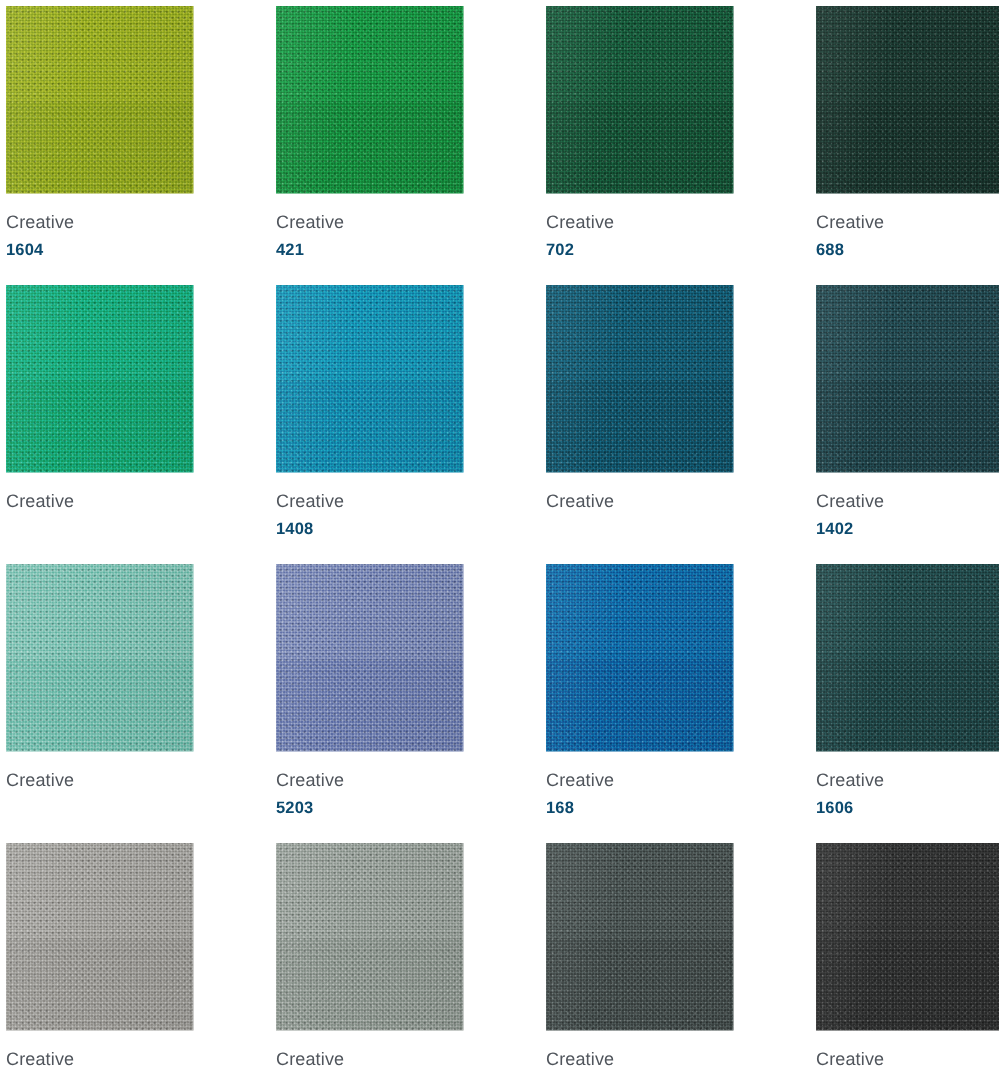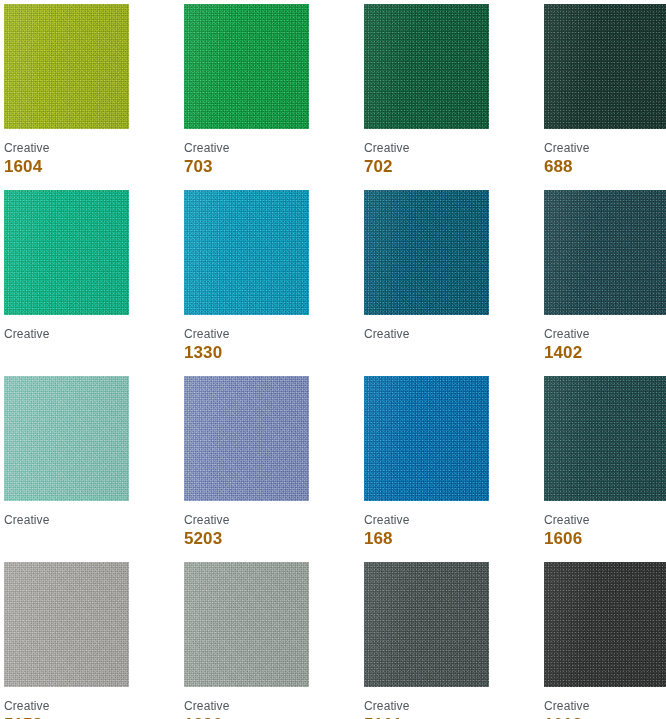--- a/index.html
+++ b/index.html
@@ -90,23 +90,23 @@
     padding-top: 12px;
   }
   .swatch-collection {
     font-size: 12px;
     line-height: 15px;
     color: #50555c;
     font-weight: 400;
     letter-spacing: 0.1px;
   }
   .swatch-code {
-    font-size: 17px;
+    font-size: 11px;
     line-height: 18px;
-    color: #a16207;
+    color: #0c4a6e;
     font-weight: 700;
     letter-spacing: 0.1px;
     padding-top: 2px;
   }
 </style>
 </head>
 <body>
 
 <div id="swatch-grid">
     <div class="swatch-cell">
@@ -121,21 +121,21 @@
       </div>
     </div>
     <div class="swatch-cell">
       <div class="swatch-chip" style="background-color: rgb(24, 149, 67);">
         <div class="weave"></div>
         <div class="speckle"></div>
         <div class="sheen"></div>
       </div>
       <div class="swatch-meta">
         <div class="swatch-collection">Creative</div>
-        <div class="swatch-code">703</div>
+        <div class="swatch-code">421</div>
       </div>
     </div>
     <div class="swatch-cell">
       <div class="swatch-chip" style="background-color: rgb(23, 89, 58);">
         <div class="weave"></div>
         <div class="speckle"></div>
         <div class="sheen"></div>
       </div>
       <div class="swatch-meta">
         <div class="swatch-collection">Creative</div>
@@ -164,21 +164,21 @@
       </div>
     </div>
     <div class="swatch-cell">
       <div class="swatch-chip" style="background-color: rgb(21, 148, 181);">
         <div class="weave"></div>
         <div class="speckle"></div>
         <div class="sheen"></div>
       </div>
       <div class="swatch-meta">
         <div class="swatch-collection">Creative</div>
-        <div class="swatch-code">1330</div>
+        <div class="swatch-code">1408</div>
       </div>
     </div>
     <div class="swatch-cell">
       <div class="swatch-chip" style="background-color: rgb(18, 90, 114);">
         <div class="weave"></div>
         <div class="speckle"></div>
         <div class="sheen"></div>
       </div>
       <div class="swatch-meta">
         <div class="swatch-collection">Creative</div>

